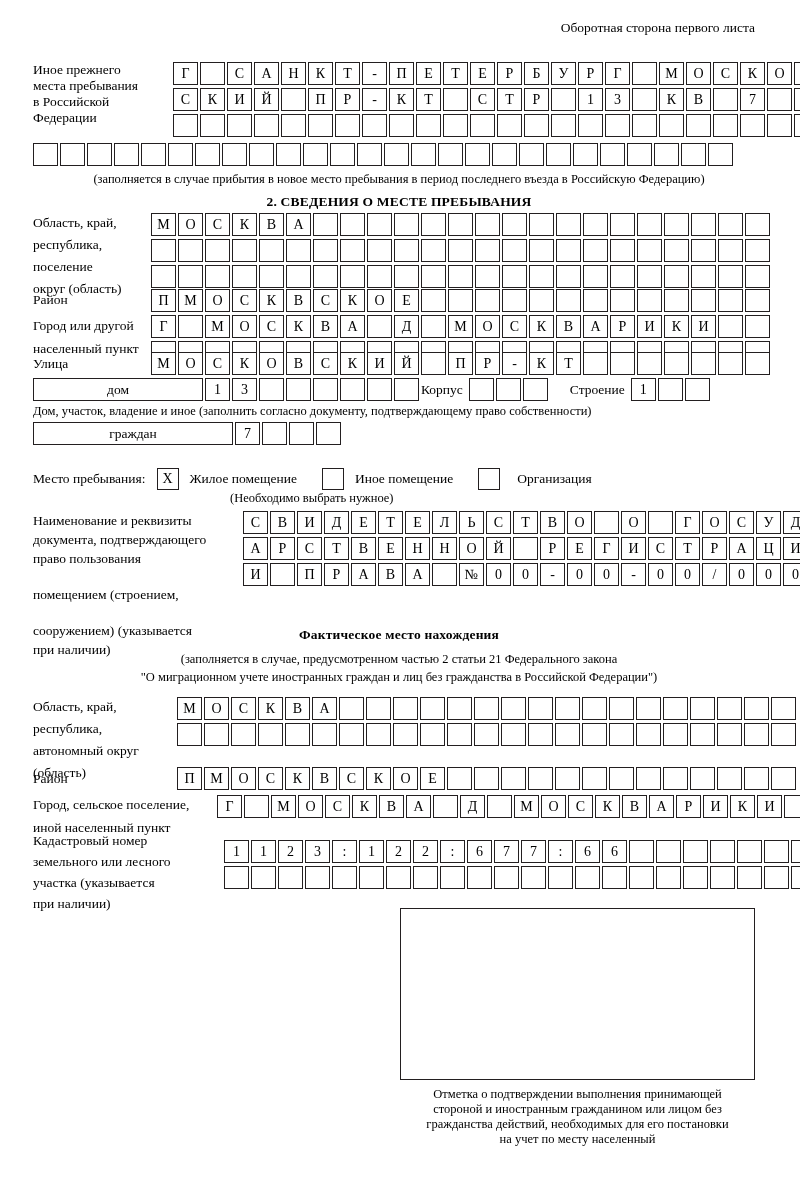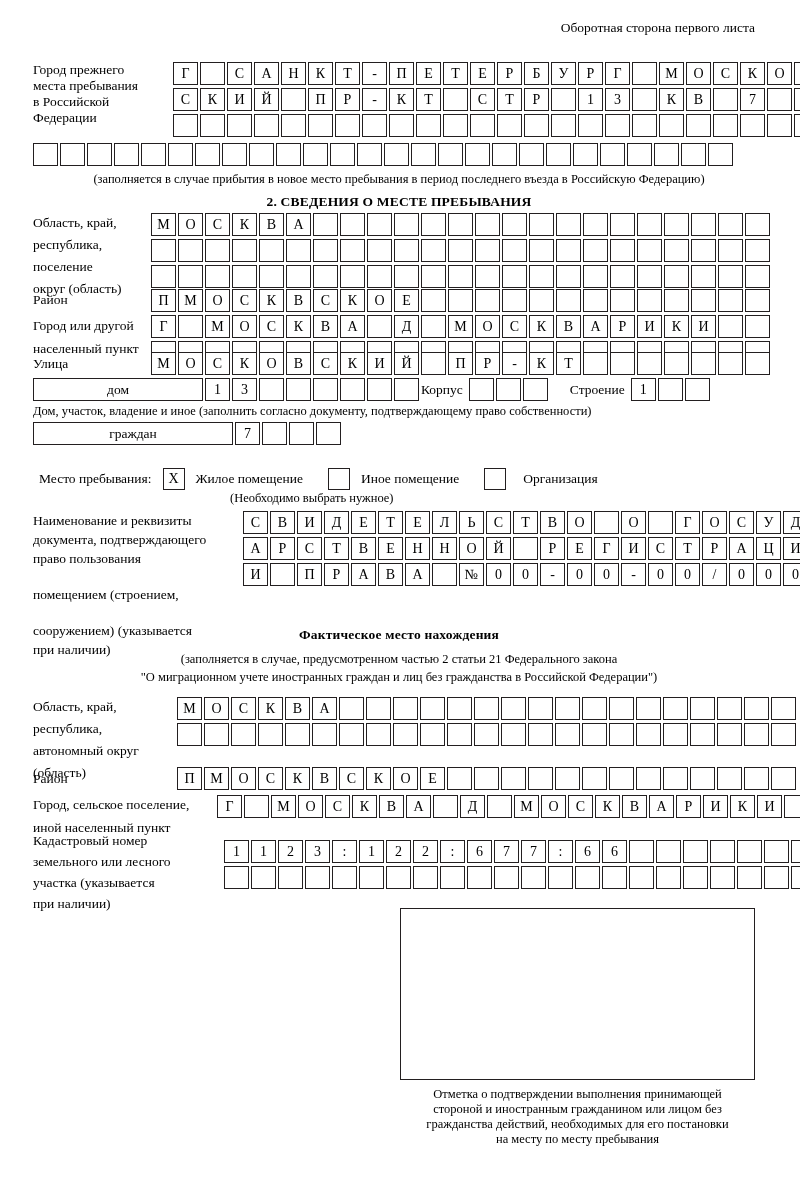--- a/index.html
+++ b/index.html
@@ -96,21 +96,21 @@
   }
 </style>
 </head>
 <body>
 
 <div class="page">
 
   <div class="hdr-right">Оборотная сторона первого листа</div>
 
   <div class="abs" style="left:33px; top:62px; width:140px;">
-    <div class="lbl">Город прежнего</div>
+    <div class="lbl">Иное прежнего</div>
     <div class="lbl">места пребывания</div>
     <div class="lbl">в Российской</div>
     <div class="lbl">Федерации</div>
   </div>
 
   <div class="abs" id="prev-rows" style="left:173px; top:62px;">
       <div class="boxrow">
         <div class="cell" style="width: 25px;">Г</div>
         <div class="cell" style="width: 25px;"></div>
         <div class="cell" style="width: 25px;">С</div>
@@ -458,21 +458,21 @@
       <div class="wide-cell" style="width:200px;">граждан</div>
       <div id="flat-cells" class="boxrow">
           <div class="cell" style="width: 25px;">7</div>
           <div class="cell" style="width: 25px;"></div>
           <div class="cell" style="width: 25px;"></div>
           <div class="cell" style="width: 25px;"></div>
         </div>
     </div>
   </div>
 
-  <div class="abs" style="left:39px; top:468px;">
+  <div class="abs" style="left:33px; top:468px;">
     <span class="inline-lbl">Место пребывания:</span>
     <span class="chk" style="margin-left:8px;">Х</span>
     <span class="inline-lbl" style="margin-left:8px;">Жилое помещение</span>
     <span class="chk" style="margin-left:22px;"></span>
     <span class="inline-lbl" style="margin-left:8px;">Иное помещение</span>
     <span class="chk" style="margin-left:22px;"></span>
     <span class="inline-lbl" style="margin-left:14px;">Организация</span>
   </div>
   <div class="abs lbl-sm" style="left:230px; top:491px;">(Необходимо выбрать нужное)</div>
 
@@ -734,16 +734,16 @@
         <div class="cell" style="width: 25px;"></div>
         <div class="cell" style="width: 25px;"></div>
       </div>
     </div>
 
   <div class="abs bigbox" style="left:400px; top:908px; width:355px; height:172px;"></div>
   <div class="abs" style="left:385px; top:1087px; width:385px;">
     <div class="note">Отметка о подтверждении выполнения принимающей</div>
     <div class="note">стороной и иностранным гражданином или лицом без</div>
     <div class="note">гражданства действий, необходимых для его постановки</div>
-    <div class="note">на месту по месту пребывания</div>
+    <div class="note">на учет по месту населенный</div>
   </div>
 
 </div>
 
 </body></html>

